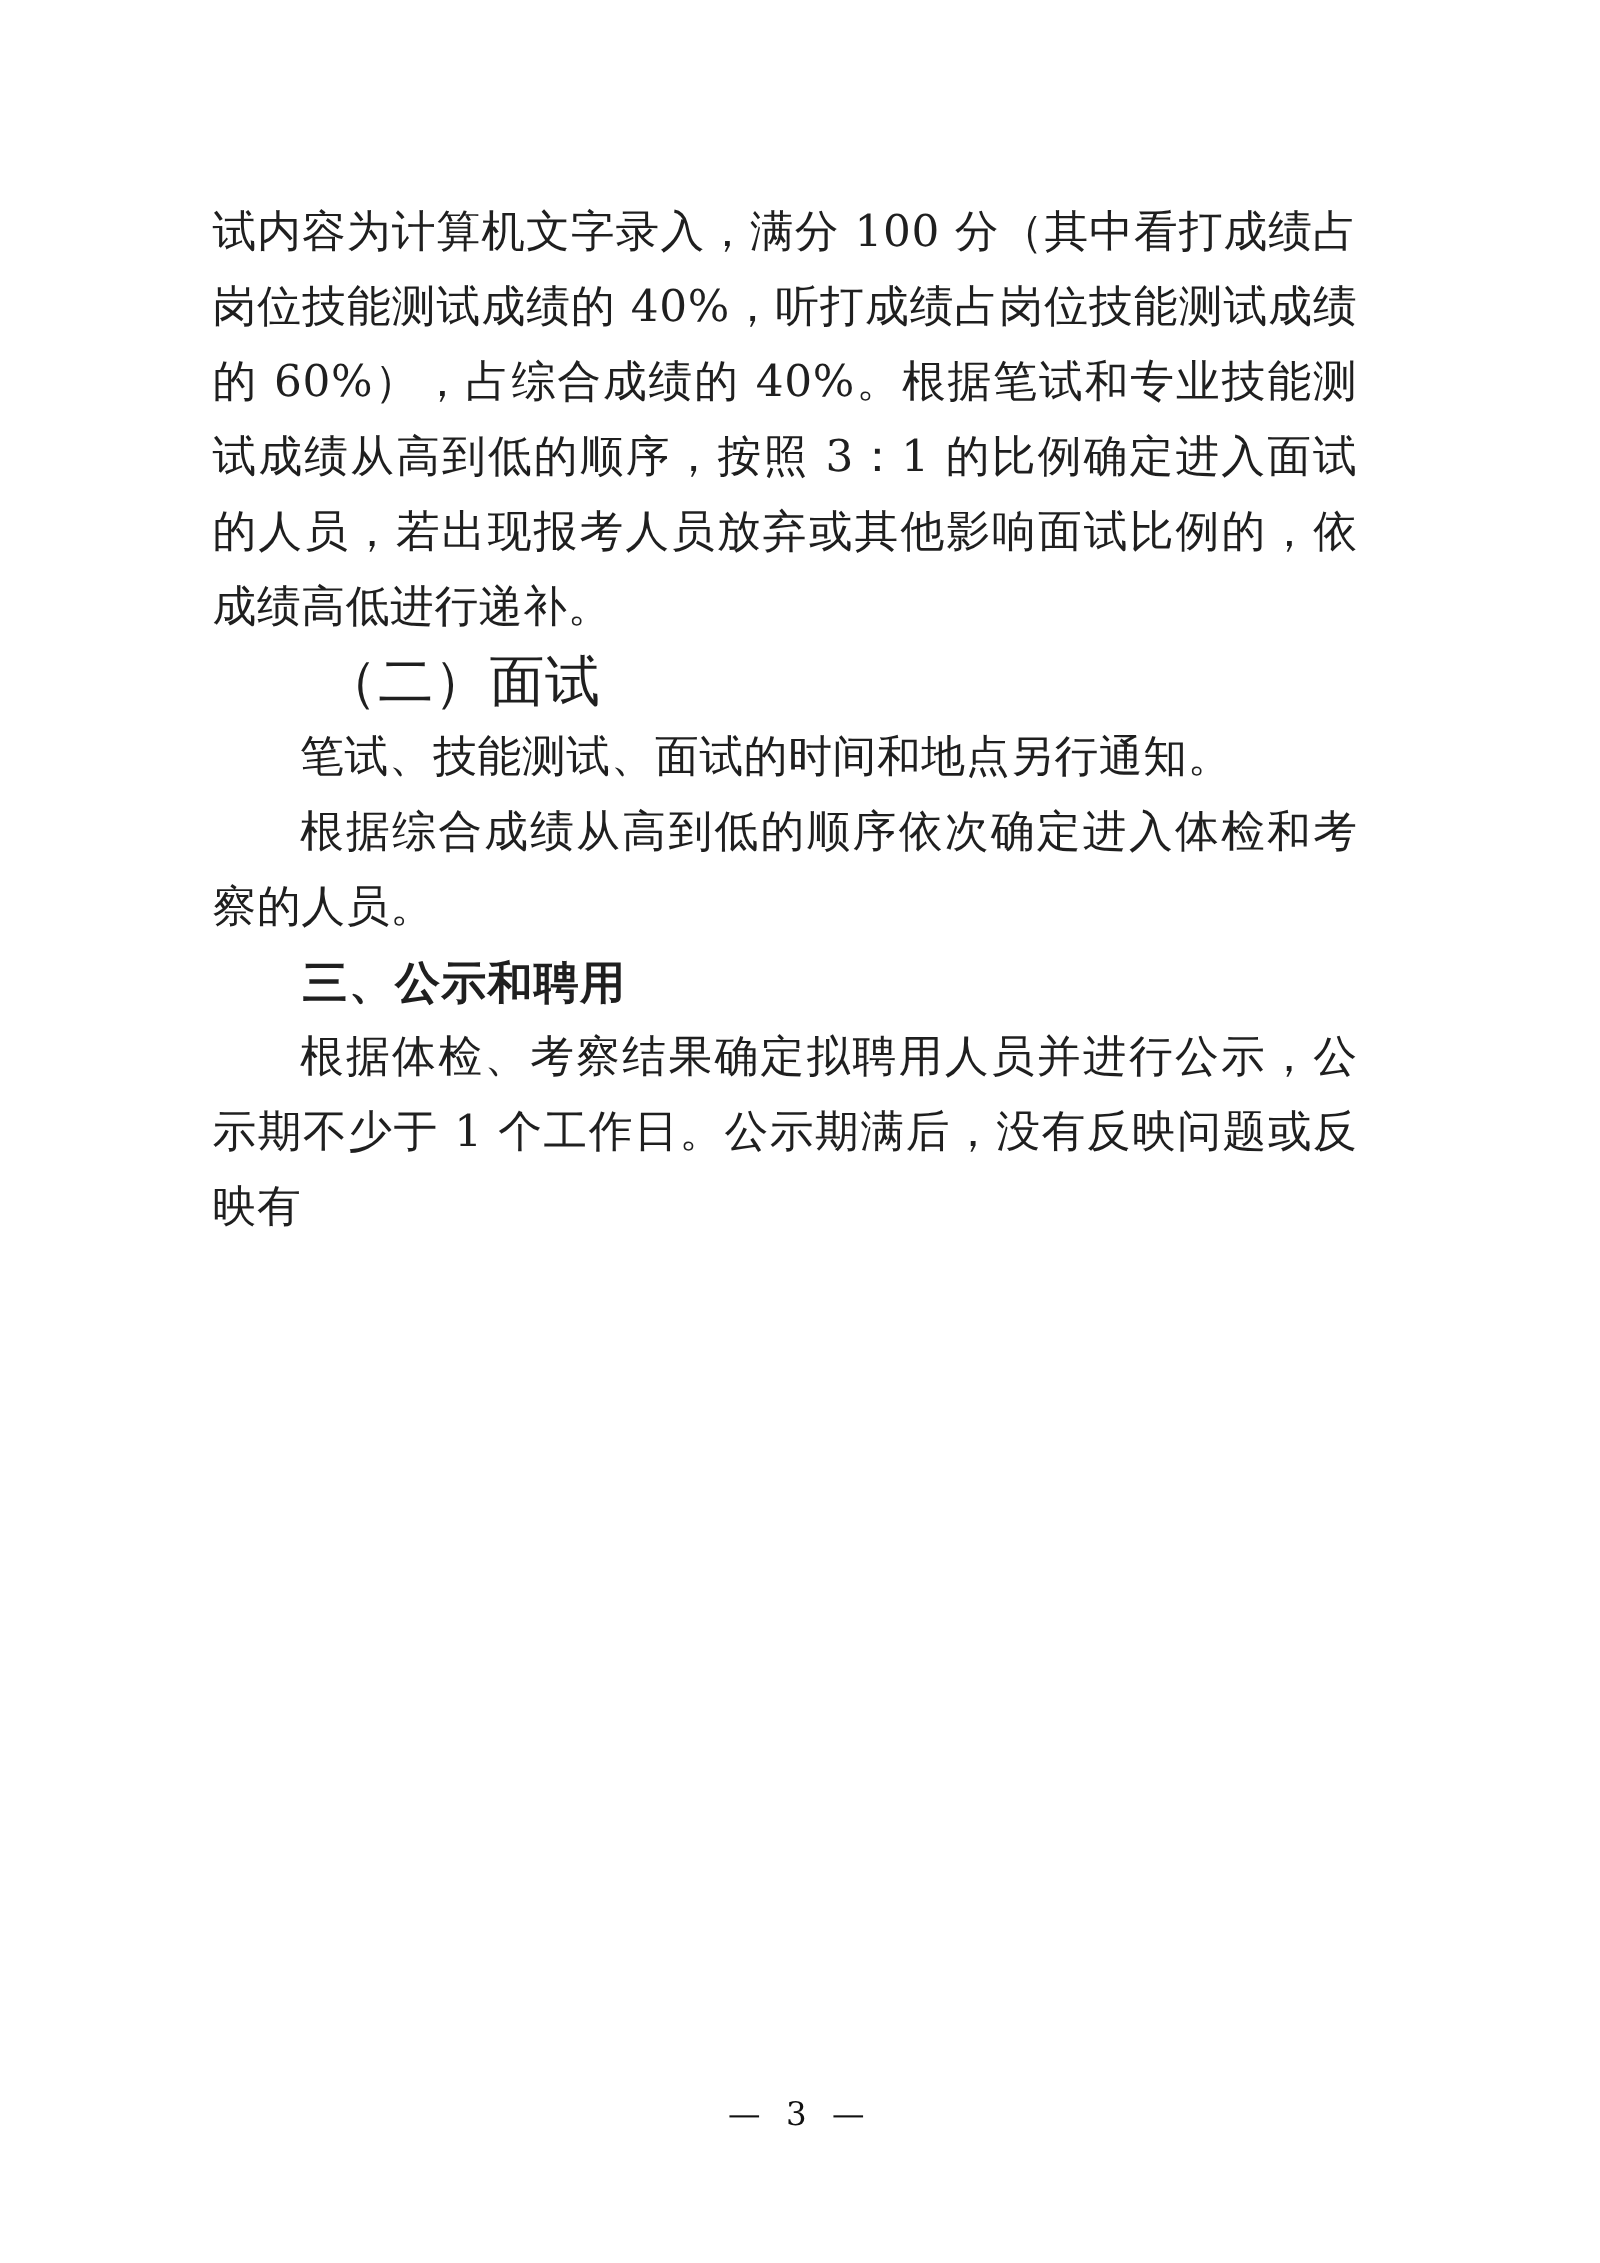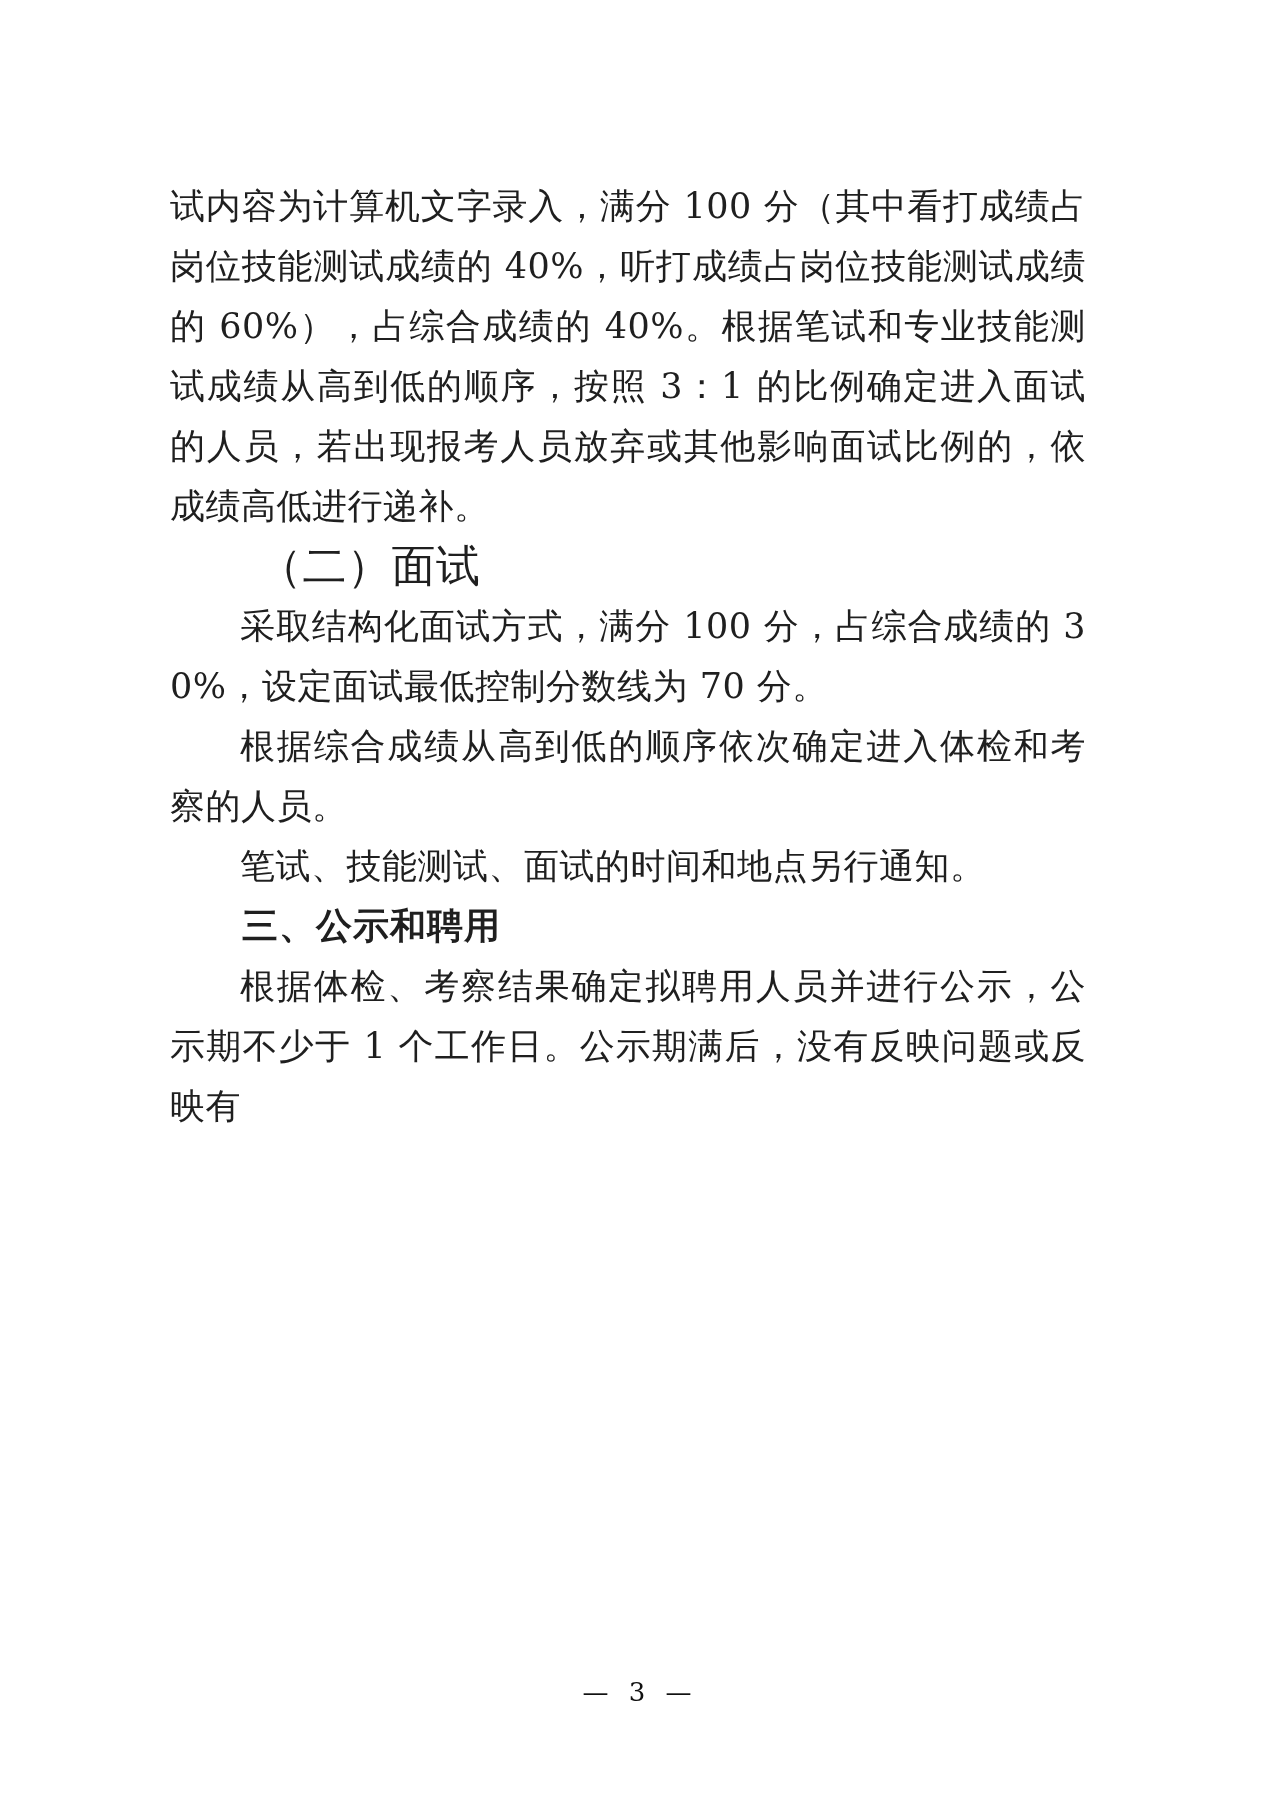--- a/index.html
+++ b/index.html
@@ -14,21 +14,21 @@
     height: 1810px;
     margin: 0 auto;
     background: #ffffff;
     overflow: hidden;
     font-family: "DejaVu Serif", "Liberation Serif", serif;
     color: #1f1f1f;
   }
 
   .content {
     position: absolute;
-    top: 176px;
+    top: 156px;
     left: 170px;
     width: 916px;
   }
 
   .para {
     font-size: 35px;
     line-height: 60px;
     text-align: justify;
     text-indent: 2em;
     letter-spacing: 0.5px;
@@ -74,25 +74,24 @@
 <body>
 
 <div class="page">
 
   <div class="content">
 
     <p class="para no-indent">试内容为计算机文字录入，满分 100 分（其中看打成绩占岗位技能测试成绩的 40%，听打成绩占岗位技能测试成绩的 60%），占综合成绩的 40%。根据笔试和专业技能测试成绩从高到低的顺序，按照 3：1 的比例确定进入面试的人员，若出现报考人员放弃或其他影响面试比例的，依成绩高低进行递补。</p>
 
     <p class="heading-kai">（二）面试</p>
 
-    <p class="para">采取结构化面试方式，满分 100 分，占综合成绩的 30%，设定面试最低控制分数线为 70 分。</p>
+
+    <p class="para">笔试、技能测试、面试的时间和地点另行通知。</p>
 
     <p class="para">根据综合成绩从高到低的顺序依次确定进入体检和考察的人员。</p>
-
-    <p class="para">笔试、技能测试、面试的时间和地点另行通知。</p>
 
 
 
 
     <p class="heading-bold">三、公示和聘用</p>
 
     <p class="para">根据体检、考察结果确定拟聘用人员并进行公示，公示期不少于 1 个工作日。公示期满后，没有反映问题或反映有</p>
 
   </div>
 

